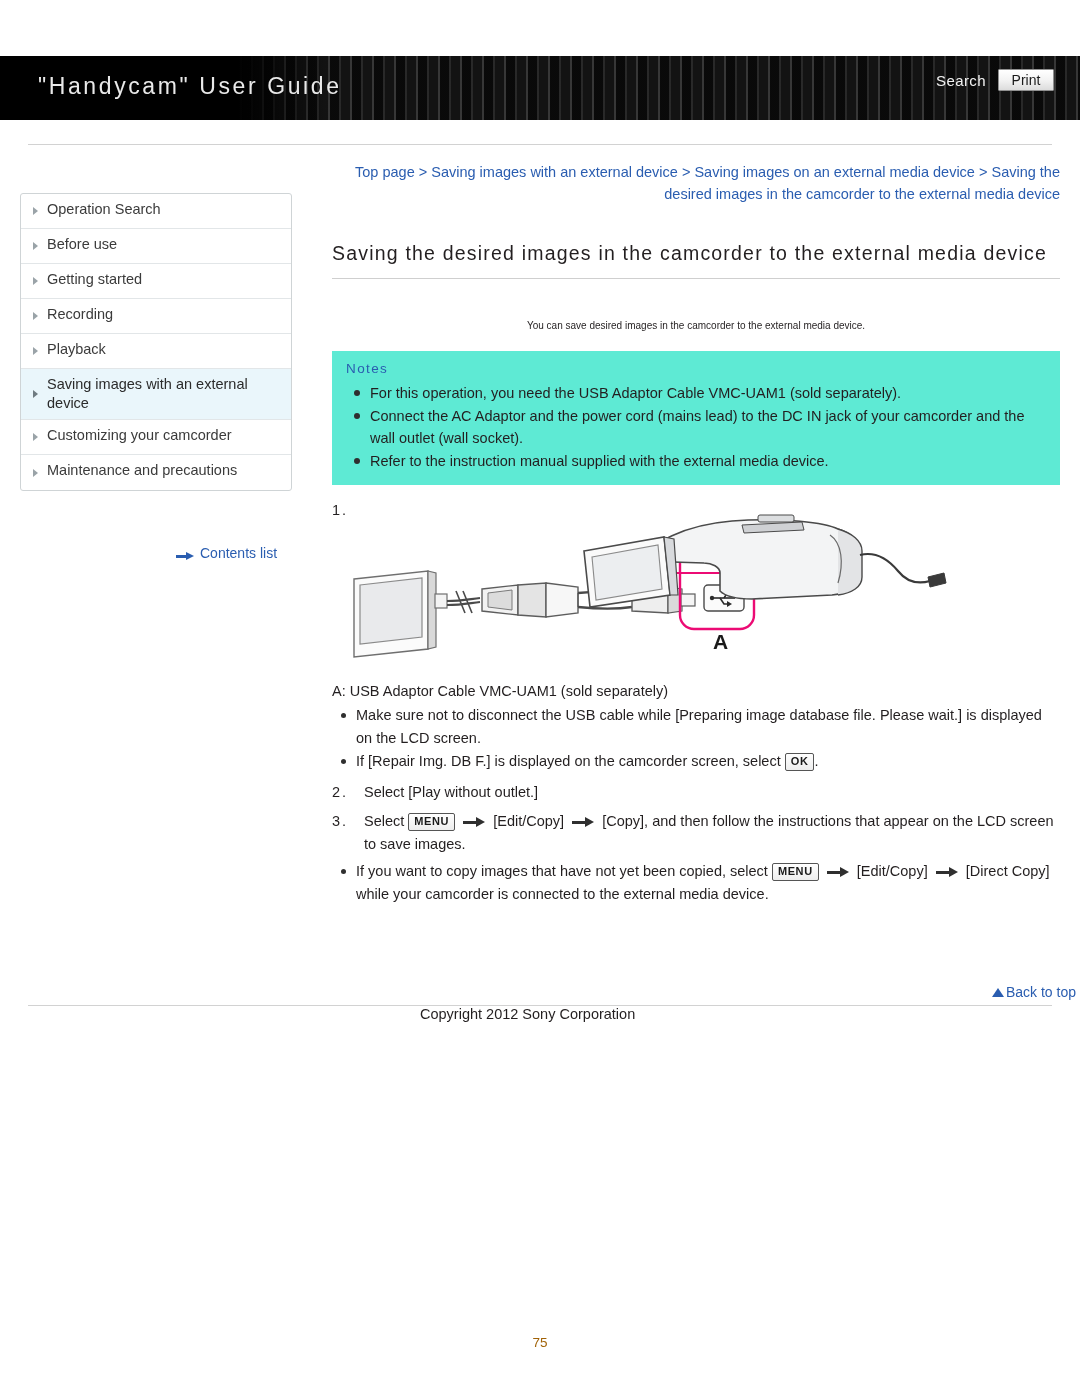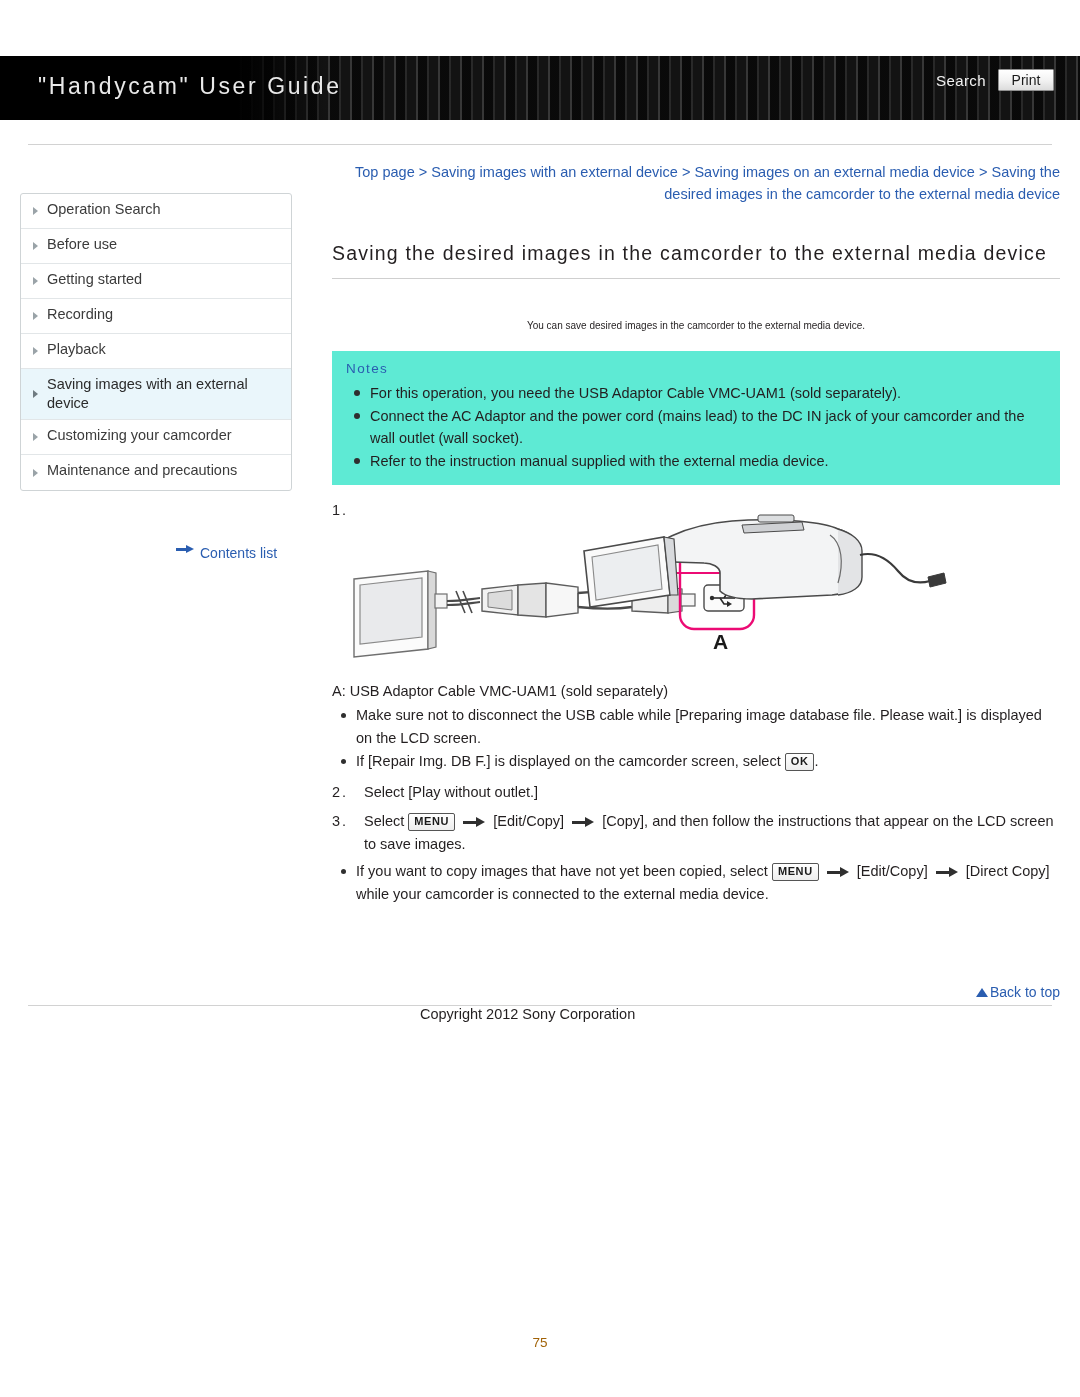--- a/index.html
+++ b/index.html
@@ -147,21 +147,21 @@
     background: #eaf6fb;
     color: #2b2b2b;
   }
   .side-item.active .bullet { border-left-color: #6f7b81; }
 
   .contents-list {
     position: absolute;
     left: 176px;
     top: 545px;
     display: flex;
-    align-items: flex-start;
+    align-items: flex-end;
     gap: 6px;
     font-size: 14px;
     color: #2a5db0;
     cursor: pointer;
   }
   .arrow-right {
     display: inline-block;
     width: 18px; height: 9px;
     position: relative;
   }
@@ -334,21 +334,21 @@
   .figure {
     position: relative;
     width: 728px;
     height: 175px;
     margin-top: 8px;
   }
 
   
   .back-to-top {
     position: absolute;
-    right: 20px;
+    right: 4px;
     top: 984px;
     display: flex;
     align-items: center;
     gap: 2px;
     font-size: 14px;
     color: #2a5db0;
     cursor: pointer;
   }
   .tri-up {
     width: 0; height: 0;

